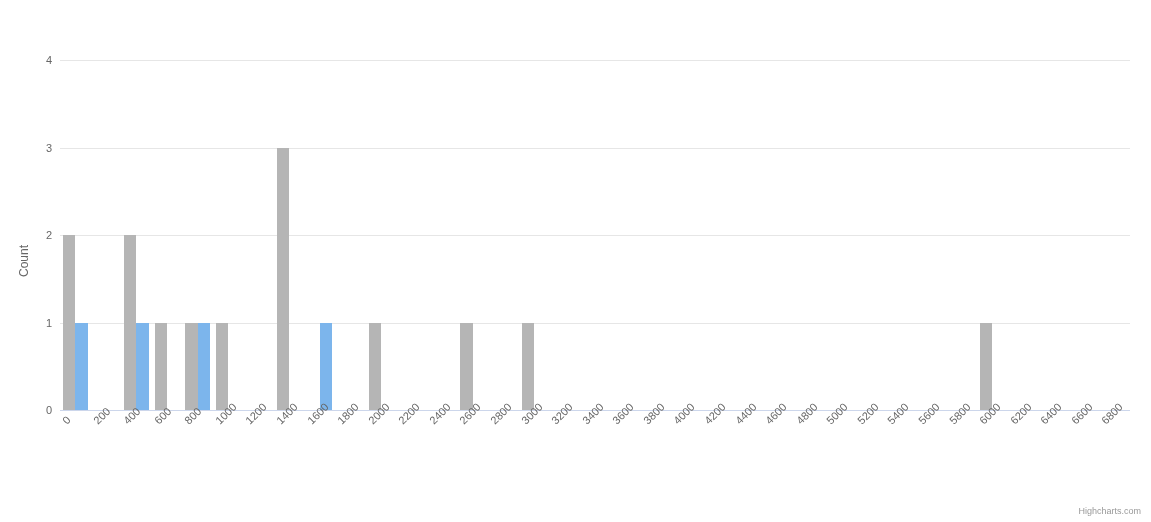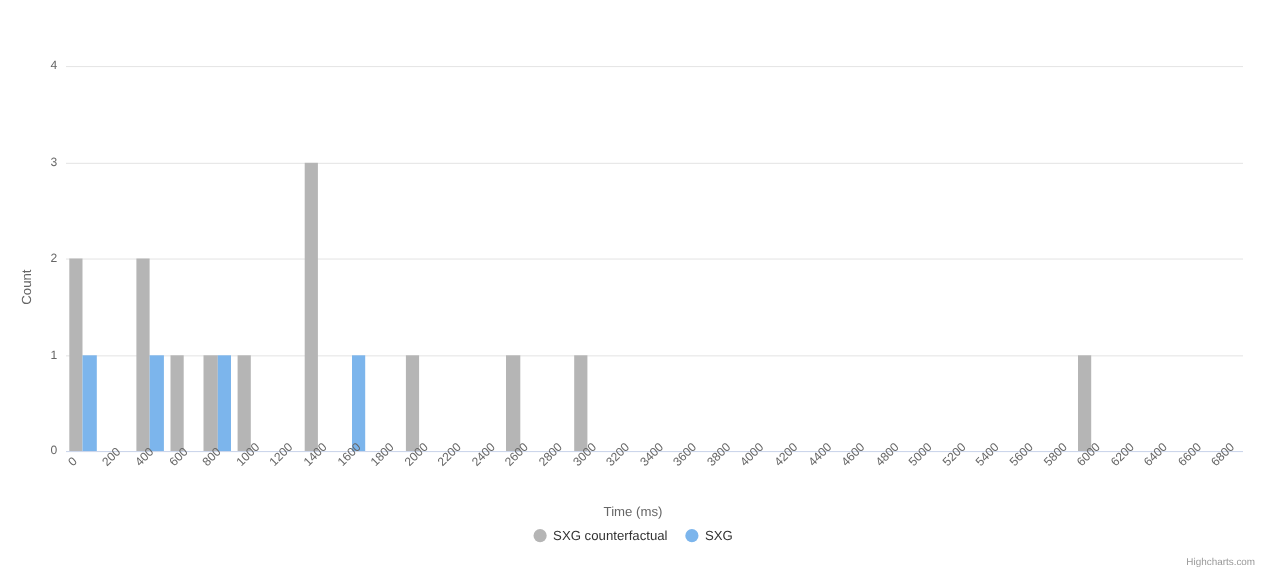--- a/index.html
+++ b/index.html
@@ -254,24 +254,16 @@
         <div class="x-tick" style="left: 0px;">6400</div>
       </div>
       <div class="slot" style="left: 1008.86px; width: 30.5714px;">
         <div class="x-tick" style="left: 0px;">6600</div>
       </div>
       <div class="slot" style="left: 1039.43px; width: 30.5714px;">
         <div class="x-tick" style="left: 0px;">6800</div>
       </div>
     </div>
 
-  <div class="x-axis-label">Time (ms)</div>
-
-  <div class="legend" id="legend"><span class="legend-item">
-        <span class="legend-swatch" style="background: rgb(181, 181, 181);"></span>
-        <span>SXG counterfactual</span>
-      </span><span class="legend-item">
-        <span class="legend-swatch" style="background: rgb(124, 181, 236);"></span>
-        <span>SXG</span>
-      </span></div>
+
 
   <div class="credits">Highcharts.com</div>
 </div>
 
 </body></html>

